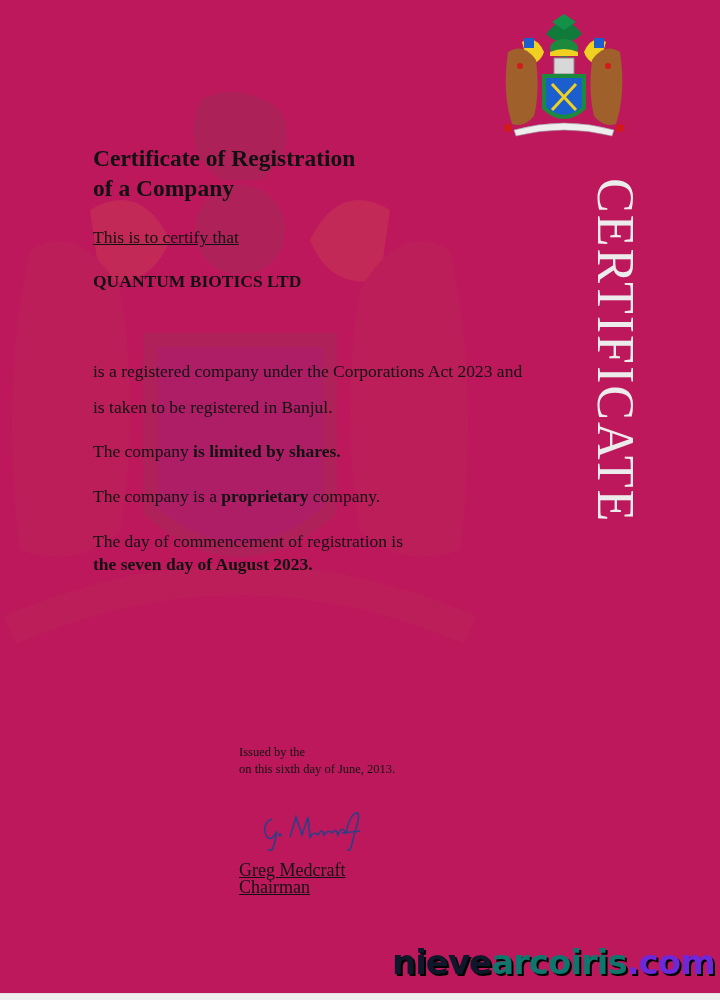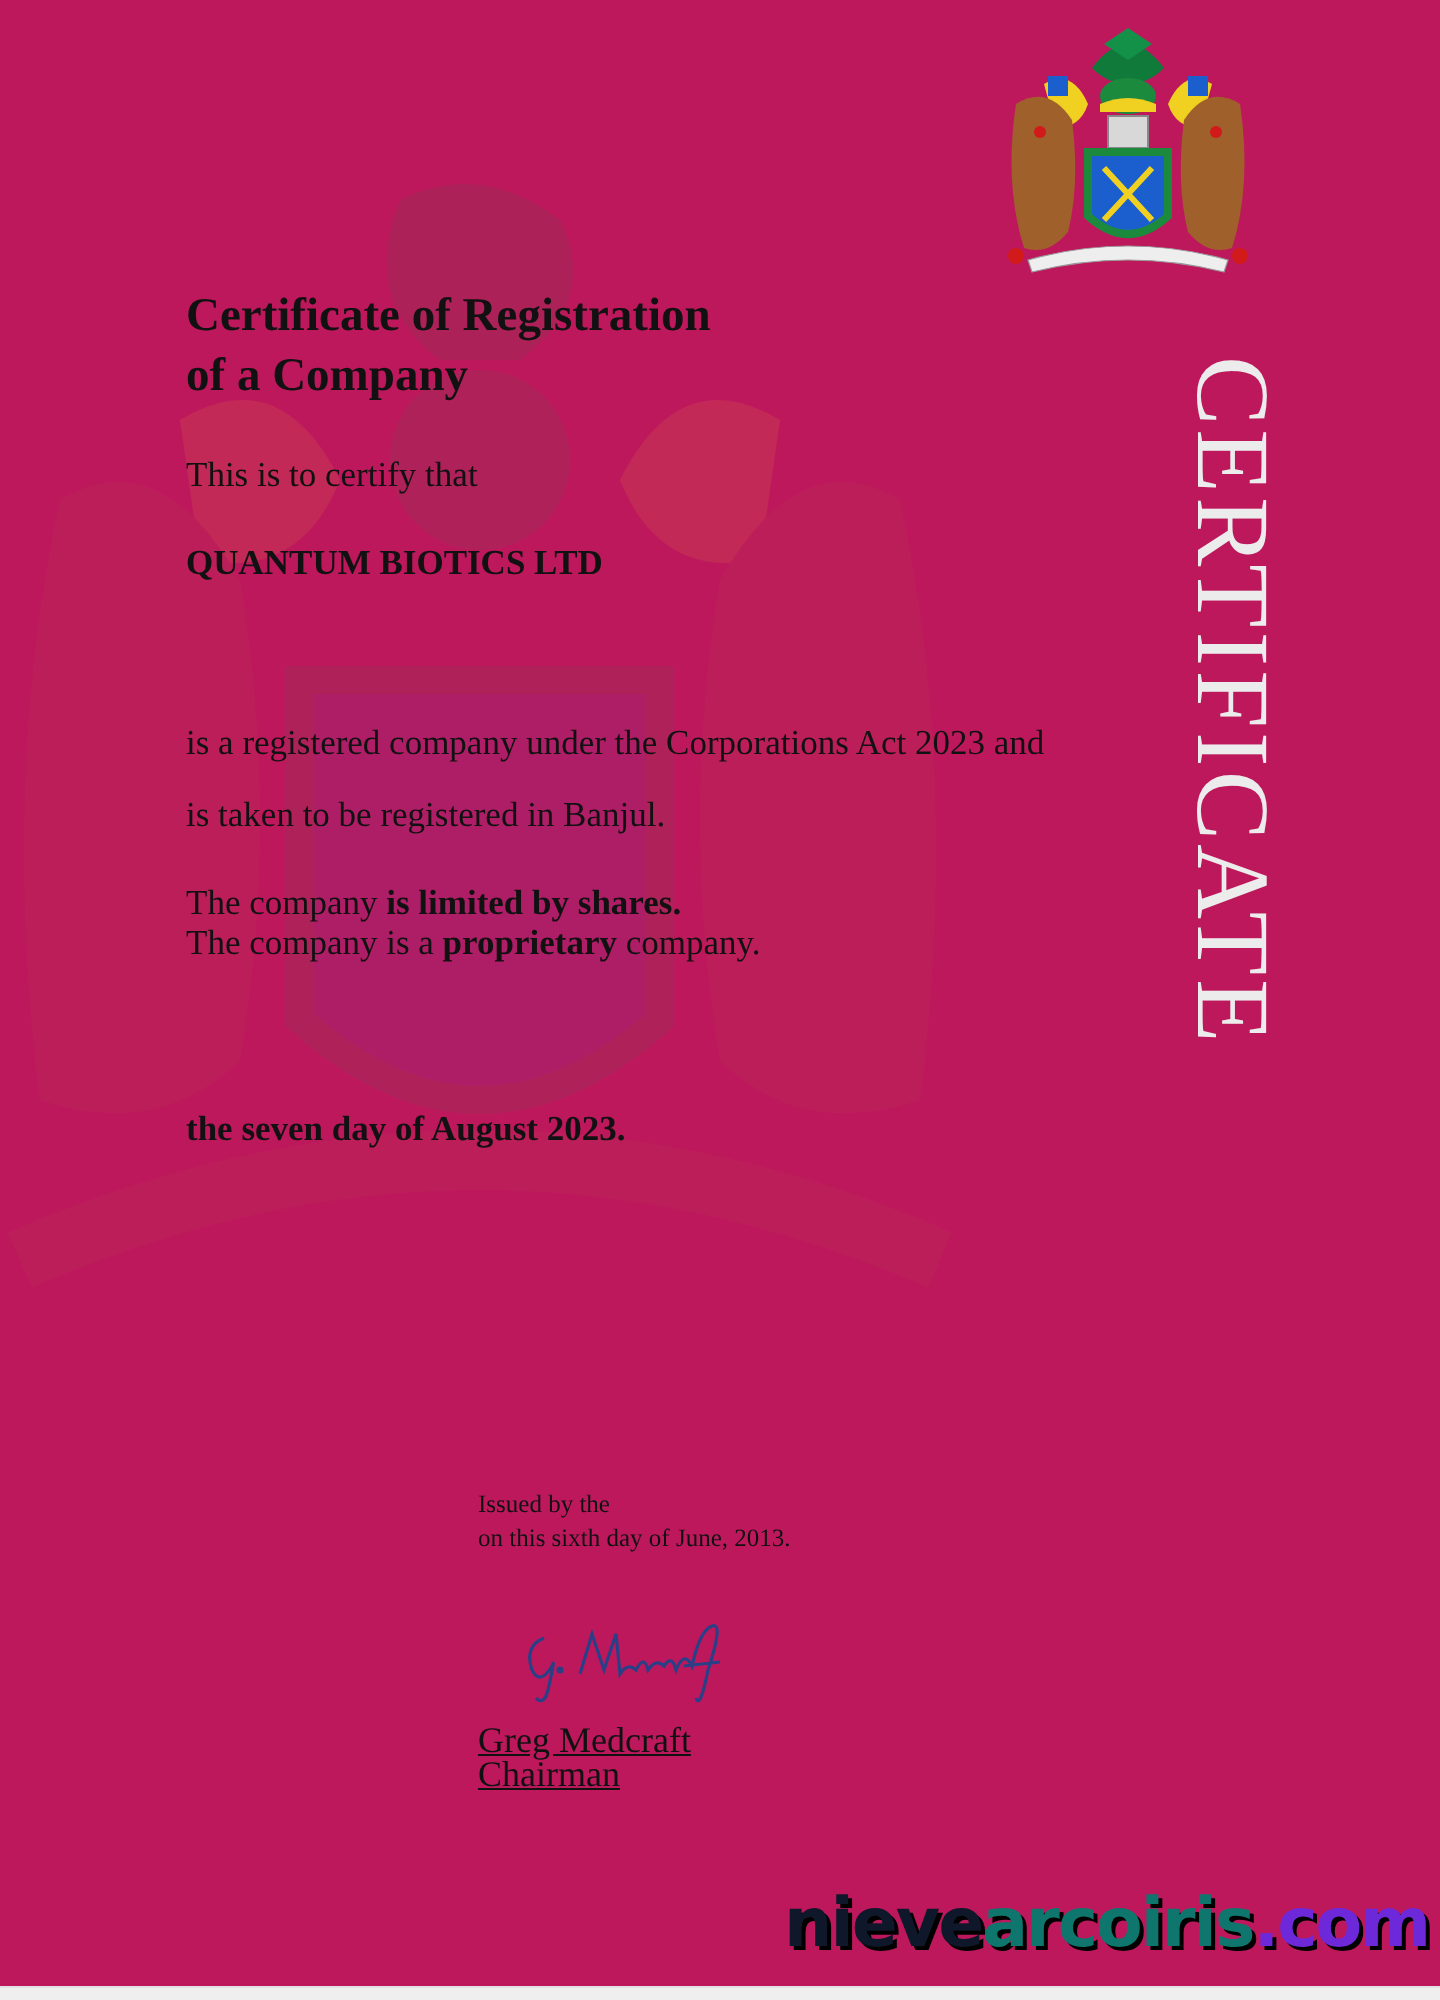--- a/index.html
+++ b/index.html
@@ -84,29 +84,30 @@
     <circle cx="14" cy="116" r="4" fill="#d21a1a"></circle>
     <circle cx="126" cy="116" r="4" fill="#d21a1a"></circle>
     <path d="M20 118 Q70 104 120 118 L118 124 Q70 112 22 124Z" fill="#eeeeee" stroke="#999" stroke-width="0.6"></path>
   </svg>
 
   <h1 class="title">
     <span>Certificate of Registration</span><br>
     <span>of a Company</span>
   </h1>
 
-  <p class="p" style="top:226px;">This is to certify that</p>
+  <p class="p" style="top:226px;text-decoration:underline;">This is to certify that</p>
   <p class="p b" style="top:270px;">QUANTUM BIOTICS LTD</p>
   <p class="p" style="top:360px;">is a registered company under the Corporations Act 2023 and</p>
   <p class="p" style="top:440px;"><span>The company </span><span class="b">is limited by shares.</span></p>
 
   <p class="p" style="top:396px;">is taken to be registered in Banjul.</p>
 
-  <p class="p" style="top:460px;text-align:right;"><span>The company is a </span><span class="b">proprietary</span><span> company.</span></p>
+  <p class="p" style="top:485px;text-align:right;"><span>The company is a </span><span class="b">proprietary</span><span> company.</span></p>
 
+  <p class="p" style="top:530px;">The day of commencement of registration is</p>
   <p class="p b" style="top:553px;">the seven day of August 2023.</p>
 
   <div class="issued">
     <div>Issued by the</div>
     <div>on this sixth day of June, 2013.</div>
   </div>
 
   <svg class="sig" viewBox="0 0 115 52">
     <path d="M14 14 Q4 18 8 30 Q12 38 18 28 Q20 22 16 40 Q14 48 10 44" fill="none" stroke="#2a3f86" stroke-width="1.6"></path>
     <circle cx="22" cy="30" r="1.8" fill="#2a3f86"></circle>

